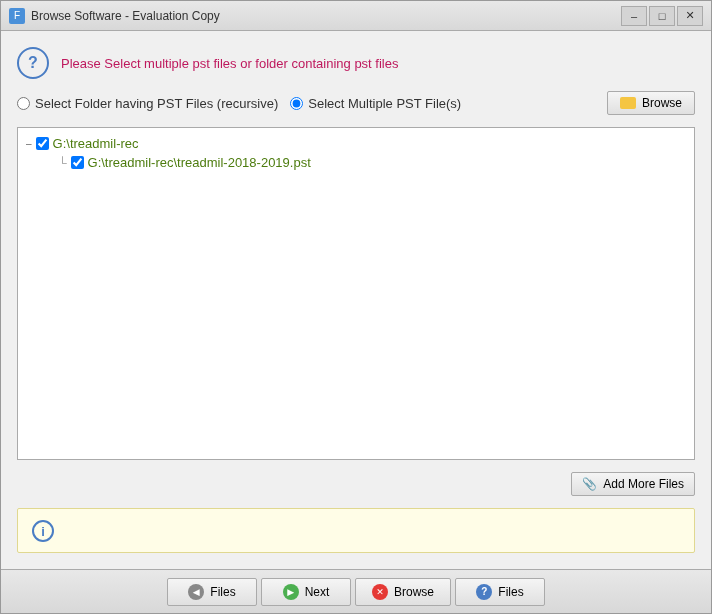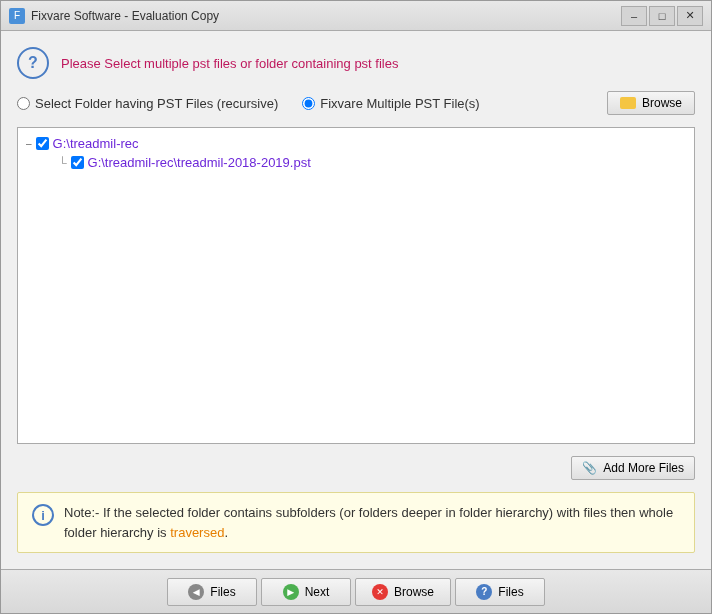--- a/index.html
+++ b/index.html
@@ -95,21 +95,21 @@
     }
     .header-text {
       font-size: 13px;
       color: #be185d;
     }
 
     
     .radio-row {
       display: flex;
       align-items: center;
-      gap: 24px;
+      gap: 12px;
     }
     .radio-option {
       display: flex;
       align-items: center;
       gap: 5px;
       cursor: pointer;
     }
     .radio-option input[type="radio"] {
       cursor: pointer;
     }
@@ -153,21 +153,21 @@
       font-size: 10px;
       color: #666;
       cursor: pointer;
     }
     .tree-checkbox {
       width: 13px;
       height: 13px;
       cursor: pointer;
     }
     .tree-link {
-      color: #6d28d9;
+      color: #4d7c0f;
       text-decoration: none;
       font-size: 13px;
       cursor: pointer;
     }
     .tree-child {
       margin-left: 32px;
       display: flex;
       align-items: center;
       gap: 4px;
     }
@@ -309,21 +309,21 @@
   </style>
 </head>
 <body>
 
 <div class="window">
 
   <div class="title-bar">
     <div class="title-bar-icon">
       <span>F</span>
     </div>
-    <span class="title-bar-text">Fixvare Software - Evaluation Copy</span>
+    <span class="title-bar-text">Browse Software - Evaluation Copy</span>
     <div class="title-bar-buttons">
       <button class="title-btn">–</button>
       <button class="title-btn">□</button>
       <button class="title-btn close">✕</button>
     </div>
   </div>
 
   <div class="content">
 
     <div class="header-row">
@@ -331,21 +331,21 @@
       <span class="header-text">Please Select multiple pst files or folder containing pst files</span>
     </div>
 
     <div class="radio-row">
       <label class="radio-option">
         <input type="radio" name="pst-mode" style="">
         <span class="radio-label">Select Folder having PST Files (recursive)</span>
       </label>
       <label class="radio-option">
         <input type="radio" name="pst-mode" checked="" style="">
-        <span class="radio-label">Fixvare Multiple PST File(s)</span>
+        <span class="radio-label">Select Multiple PST File(s)</span>
       </label>
       <div class="spacer"></div>
       <button class="browse-btn">
         <span class="browse-folder-icon"></span>
         <span>Browse</span>
       </button>
     </div>
 
     <div class="file-tree-area">
       <div class="tree-root">
@@ -364,23 +364,20 @@
 
     <div class="add-files-row">
       <button class="add-files-btn">
         <span class="add-pin-icon">📎</span>
         <span>Add More Files</span>
       </button>
     </div>
 
     <div class="note-area">
       <div class="note-icon">i</div>
-      <span class="note-text">
-        <span>Note:- If the selected folder contains subfolders (or folders deeper in folder hierarchy) with files then whole folder hierarchy is </span><span class="highlight">traversed</span><span>.</span>
-      </span>
     </div>
 
   </div>
 
   <div class="footer">
     <button class="footer-btn">
       <span class="icon-back-circle">◀</span>
       <span>Files</span>
     </button>
     <button class="footer-btn">

